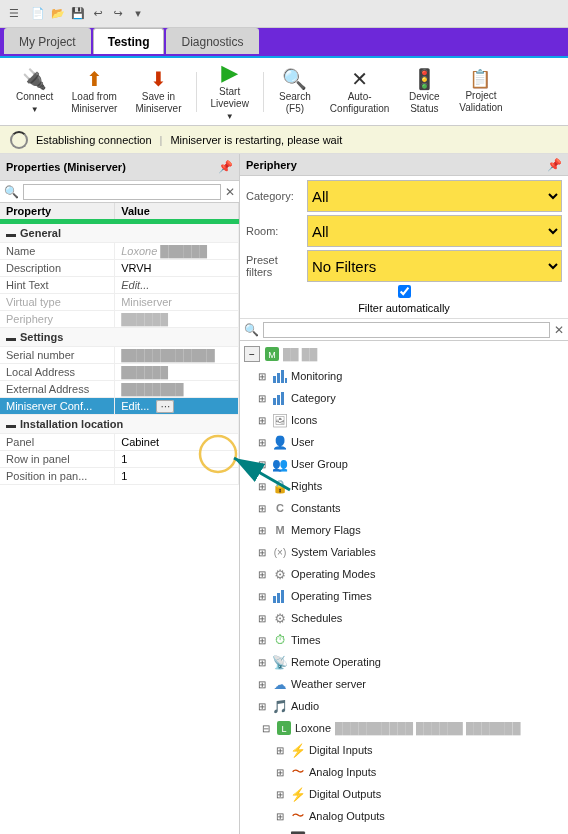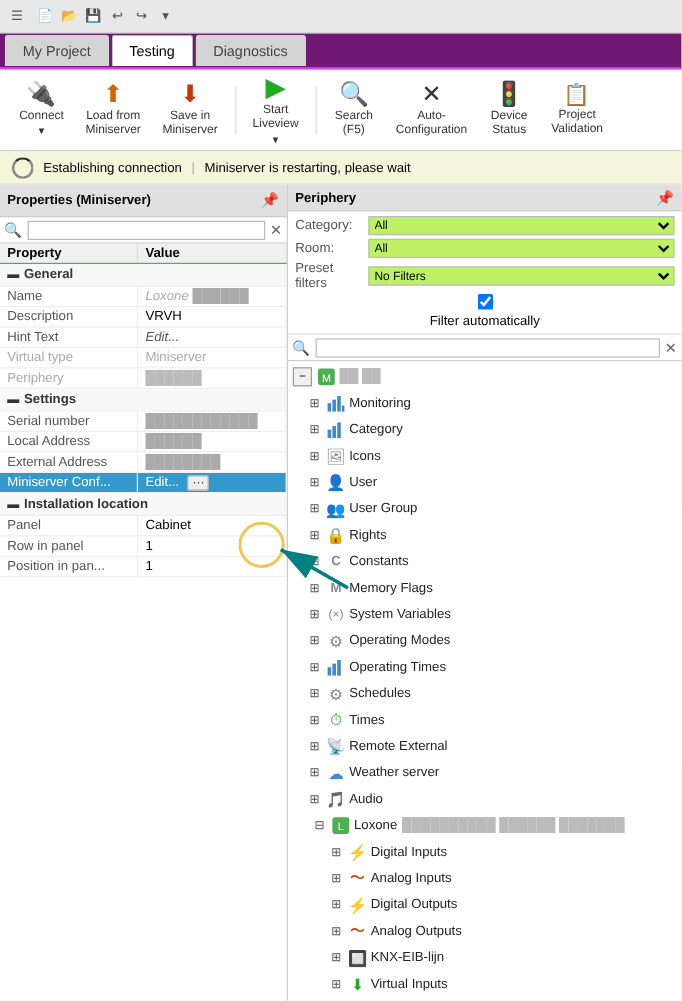--- a/index.html
+++ b/index.html
@@ -4,23 +4,23 @@
   <style>
     * { margin: 0; padding: 0; box-sizing: border-box; }
     body { width: 568px; height: 834px; font-family: 'Segoe UI', Arial, sans-serif; font-size: 12px; background: #f0f0f0; overflow: hidden; }
 
     
     .titlebar { background: #e8e8e8; height: 28px; display: flex; align-items: center; padding: 0 6px; gap: 8px; border-bottom: 1px solid #ccc; }
     .titlebar-icons { display: flex; gap: 4px; align-items: center; }
     .titlebar-icon { width: 16px; height: 16px; display: inline-flex; align-items: center; justify-content: center; color: #555; font-size: 11px; }
 
     
-    .tabbar { background: #701a75; height: 30px; display: flex; align-items: center; padding: 0 4px; border-bottom: 2px solid #d946ef; }
+    .tabbar { background: #6d28d9; height: 30px; display: flex; align-items: flex-start; padding: 0 4px; border-bottom: 2px solid #0ea5e9; }
     .tab { padding: 4px 14px; height: 26px; display: flex; align-items: center; font-size: 12px; cursor: pointer; border: 1px solid transparent; border-bottom: none; background: #d4d4d4; color: #444; margin-right: 2px; border-radius: 3px 3px 0 0; }
-    .tab.active { background: #fff; border-color: #bbb; font-weight: 400; color: #000; }
+    .tab.active { background: #fff; border-color: #bbb; font-weight: 700; color: #000; }
 
     
     .toolbar { background: #fff; height: 68px; display: flex; align-items: center; padding: 4px 8px; gap: 2px; border-bottom: 1px solid #ccc; }
     .toolbar-btn { display: flex; flex-direction: column; align-items: center; justify-content: center; padding: 4px 8px; min-width: 50px; cursor: pointer; border-radius: 3px; font-size: 10px; color: #333; gap: 2px; }
     .toolbar-btn .icon { font-size: 20px; line-height: 1; }
     .toolbar-btn .label { text-align: center; line-height: 1.2; }
     .toolbar-sep { width: 1px; height: 40px; background: #ddd; margin: 0 4px; }
     .toolbar-btn.start .icon { color: #22aa22; }
     .toolbar-btn.connect .icon { color: #4488cc; }
     .toolbar-btn.load .icon { color: #cc6600; }
@@ -40,37 +40,37 @@
     .panel-header { background: #e0e0e0; height: 22px; display: flex; align-items: center; padding: 13px 6px; font-size: 11px; font-weight: 600; border-bottom: 1px solid #ccc; justify-content: space-between; }
     .panel-header-icons { display: flex; gap: 4px; }
     .panel-filter { height: 22px; display: flex; align-items: center; padding: 0 4px; gap: 4px; border-bottom: 1px solid #ccc; }
     .panel-filter input { flex: 1; height: 16px; border: 1px solid #bbb; font-size: 11px; padding: 0 2px; }
     .filter-icon { color: #666; font-size: 12px; }
     .clear-icon { color: #666; font-size: 12px; cursor: pointer; }
 
     
     .props-table { flex: 1; overflow-y: auto; }
     .props-table table { width: 100%; border-collapse: collapse; }
-    .props-table th { background: #f0f0f0; padding: 2px 6px; text-align: left; font-weight: 600; font-size: 11px; border-bottom: 1px solid #22c55e; border-right: 1px solid #ddd; }
+    .props-table th { background: #f0f0f0; padding: 2px 6px; text-align: left; font-weight: 600; font-size: 11px; border-bottom: 5px solid #22c55e; border-right: 1px solid #ddd; }
     .props-table td { padding: 2px 6px; font-size: 11px; border-bottom: 1px solid #eee; border-right: 1px solid #eee; white-space: nowrap; overflow: hidden; text-overflow: ellipsis; max-width: 120px; }
     .group-header td { font-weight: 700; background: #f8f8f8; color: #333; padding: 3px 6px; }
     .group-header td .collapse-icon { font-size: 10px; margin-right: 4px; }
     .prop-label { color: #555; }
     .prop-value { color: #000; }
     .prop-value.blurred { color: #aaa; font-style: italic; }
     .prop-value.edit-link { color: #555; font-style: italic; }
     .selected-row td { background: #3399cc !important; color: #fff !important; }
 
     
     .periphery-panel { flex: 1; display: flex; flex-direction: column; background: #fff; }
     .peri-header { background: #e0e0e0; height: 22px; display: flex; align-items: center; padding: 0 6px; font-size: 11px; font-weight: 600; border-bottom: 1px solid #ccc; justify-content: space-between; }
     .peri-filter-row { padding: 4px 6px; border-bottom: 1px solid #ddd; display: flex; flex-direction: column; gap: 3px; }
     .filter-line { display: flex; align-items: center; gap: 6px; font-size: 11px; }
     .filter-line label { width: 55px; color: #555; }
-    .filter-select { flex: 1; height: 16px; border: 1px solid #bbb; font-size: 10px; background: #bef264; }
+    .filter-select { flex: 1; height: 32px; border: 1px solid #bbb; font-size: 15px; background: #fde047; }
     .filter-line.auto { flex-direction: column; align-items: center; gap: 4px; }
     .filter-line.auto input[type=checkbox] { margin: 0; }
     .peri-filter-bar { height: 22px; display: flex; align-items: center; padding: 0 4px; gap: 4px; border-bottom: 1px solid #ccc; }
     .peri-filter-bar input { flex: 1; height: 16px; border: 1px solid #bbb; font-size: 11px; padding: 0 2px; }
 
     
     .tree-area { flex: 1; overflow-y: auto; overflow-x: hidden; padding: 2px 0; }
     .tree-node { display: flex; align-items: center; height: 22px; padding: 0 4px; cursor: pointer; white-space: nowrap; }
     .tree-node .expand-btn { width: 14px; font-size: 10px; color: #555; flex-shrink: 0; }
     .tree-node .node-icon { width: 16px; height: 16px; display: inline-flex; align-items: center; justify-content: center; flex-shrink: 0; margin-right: 3px; font-size: 12px; }
@@ -388,21 +388,21 @@
 
       <div class="tree-node indent1">
         <span class="expand-btn">⊞</span>
         <span class="node-icon" style="color:#22aa22; font-size:13px">⏱</span>
         <span class="node-label">Times</span>
       </div>
 
       <div class="tree-node indent1">
         <span class="expand-btn">⊞</span>
         <span class="node-icon" style="color:#4488cc; font-size:13px">📡</span>
-        <span class="node-label">Remote External</span>
+        <span class="node-label">Remote Operating</span>
       </div>
 
       <div class="tree-node indent1">
         <span class="expand-btn">⊞</span>
         <span class="node-icon" style="color:#4488cc; font-size:13px">☁</span>
         <span class="node-label">Weather server</span>
       </div>
 
       <div class="tree-node indent1">
         <span class="expand-btn">⊞</span>

